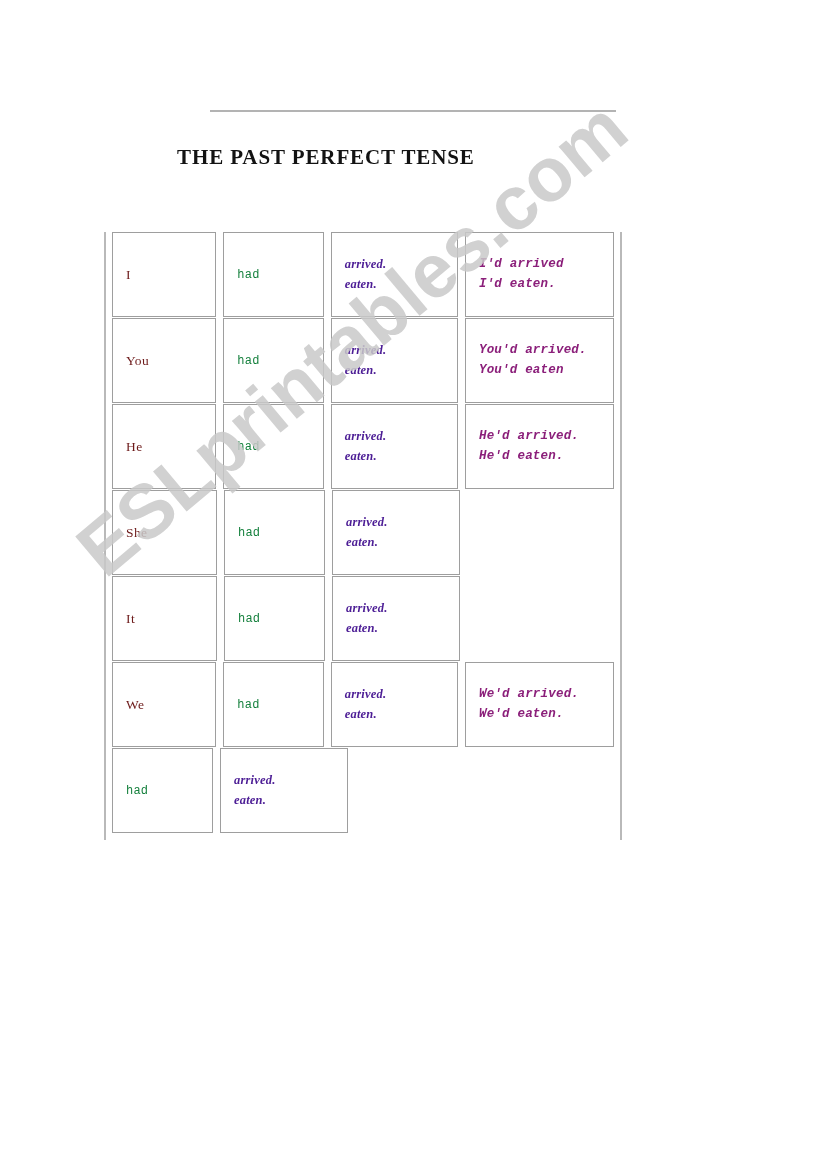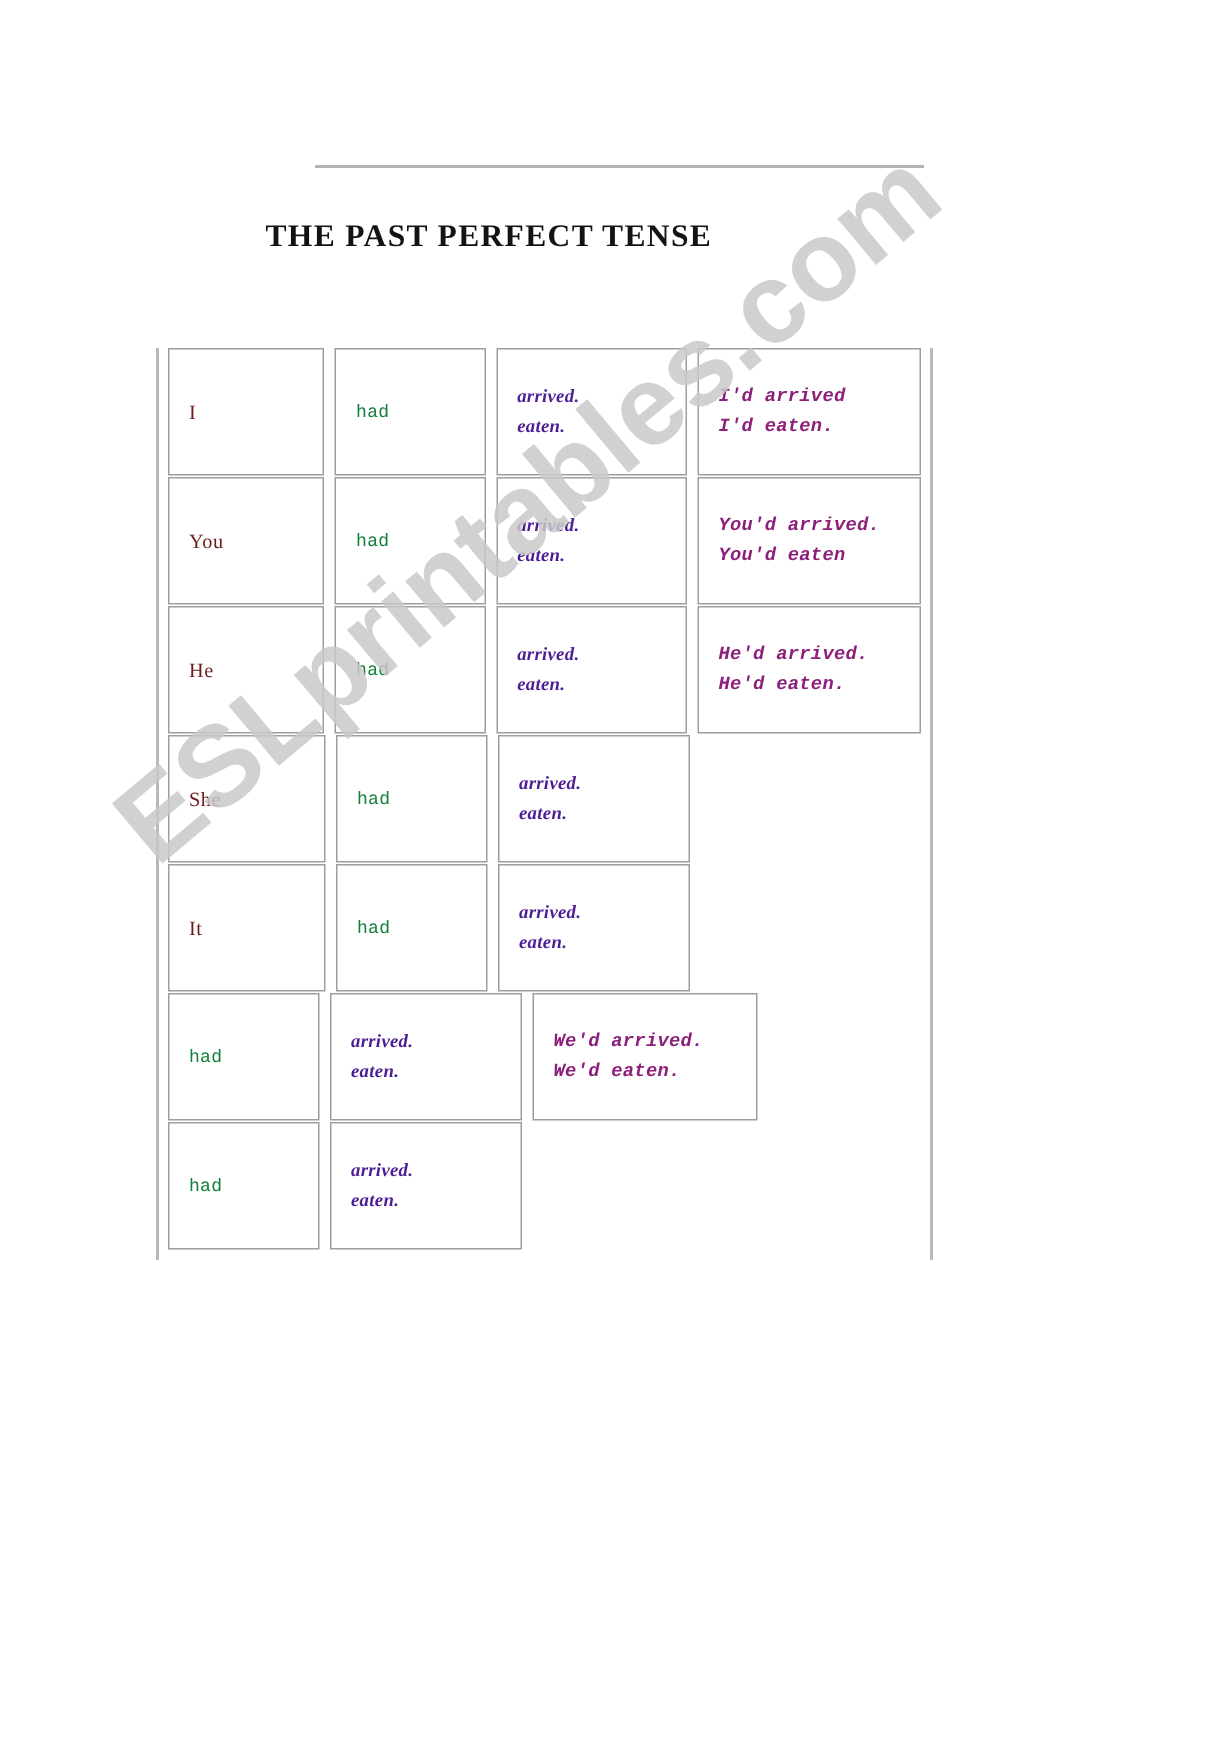--- a/index.html
+++ b/index.html
@@ -232,20 +232,23 @@
         <div class="cell c-aux">
           <span class="aux-text">had</span>
         </div>
         <div class="cell c-verbs">
           <span class="verb-line">arrived.</span>
           <span class="verb-line">eaten.</span>
         </div>
       </div>
 
       <div class="row">
+        <div class="cell c-subject">
+          <span class="subject-text">We</span>
+        </div>
         <div class="cell c-aux">
           <span class="aux-text">had</span>
         </div>
         <div class="cell c-verbs">
           <span class="verb-line">arrived.</span>
           <span class="verb-line">eaten.</span>
         </div>
         <div class="cell c-short">
           <span class="short-line">We'd arrived.</span>
           <span class="short-line">We'd eaten.</span>

